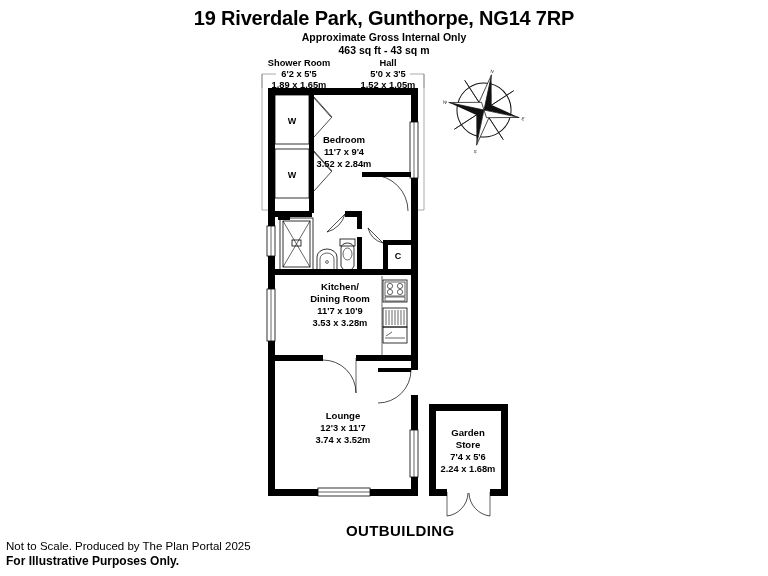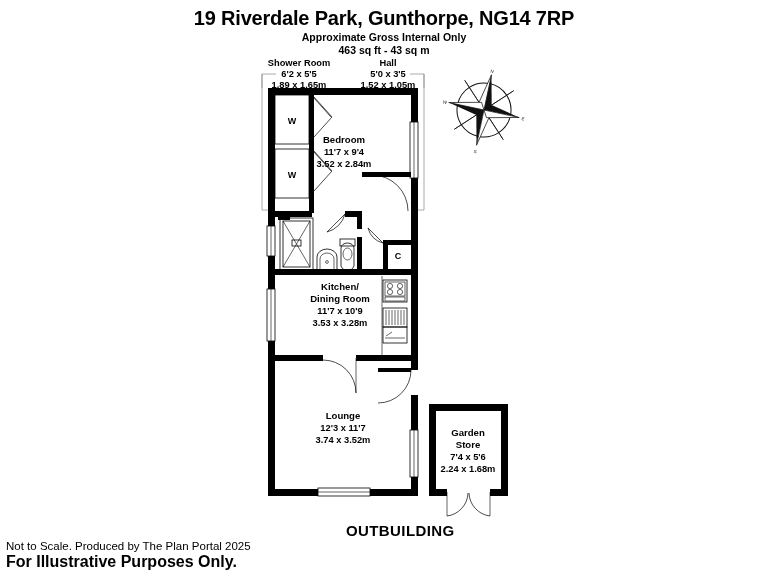--- a/index.html
+++ b/index.html
@@ -54,21 +54,21 @@
     top: 539px;
     width: 732px;
     text-align: left;
     margin-left: 6px;
   }
   .footer .produced {
     font-size: 11.5px;
     line-height: 15px;
   }
   .footer .illustrative {
-    font-size: 16px;
+    font-size: 12px;
     font-weight: bold;
     line-height: 15px;
   }
   .outbuilding-label {
     position: absolute;
     left: 346px;
     top: 522px;
     width: 340px;
     text-align: left;
     font-size: 15px;

